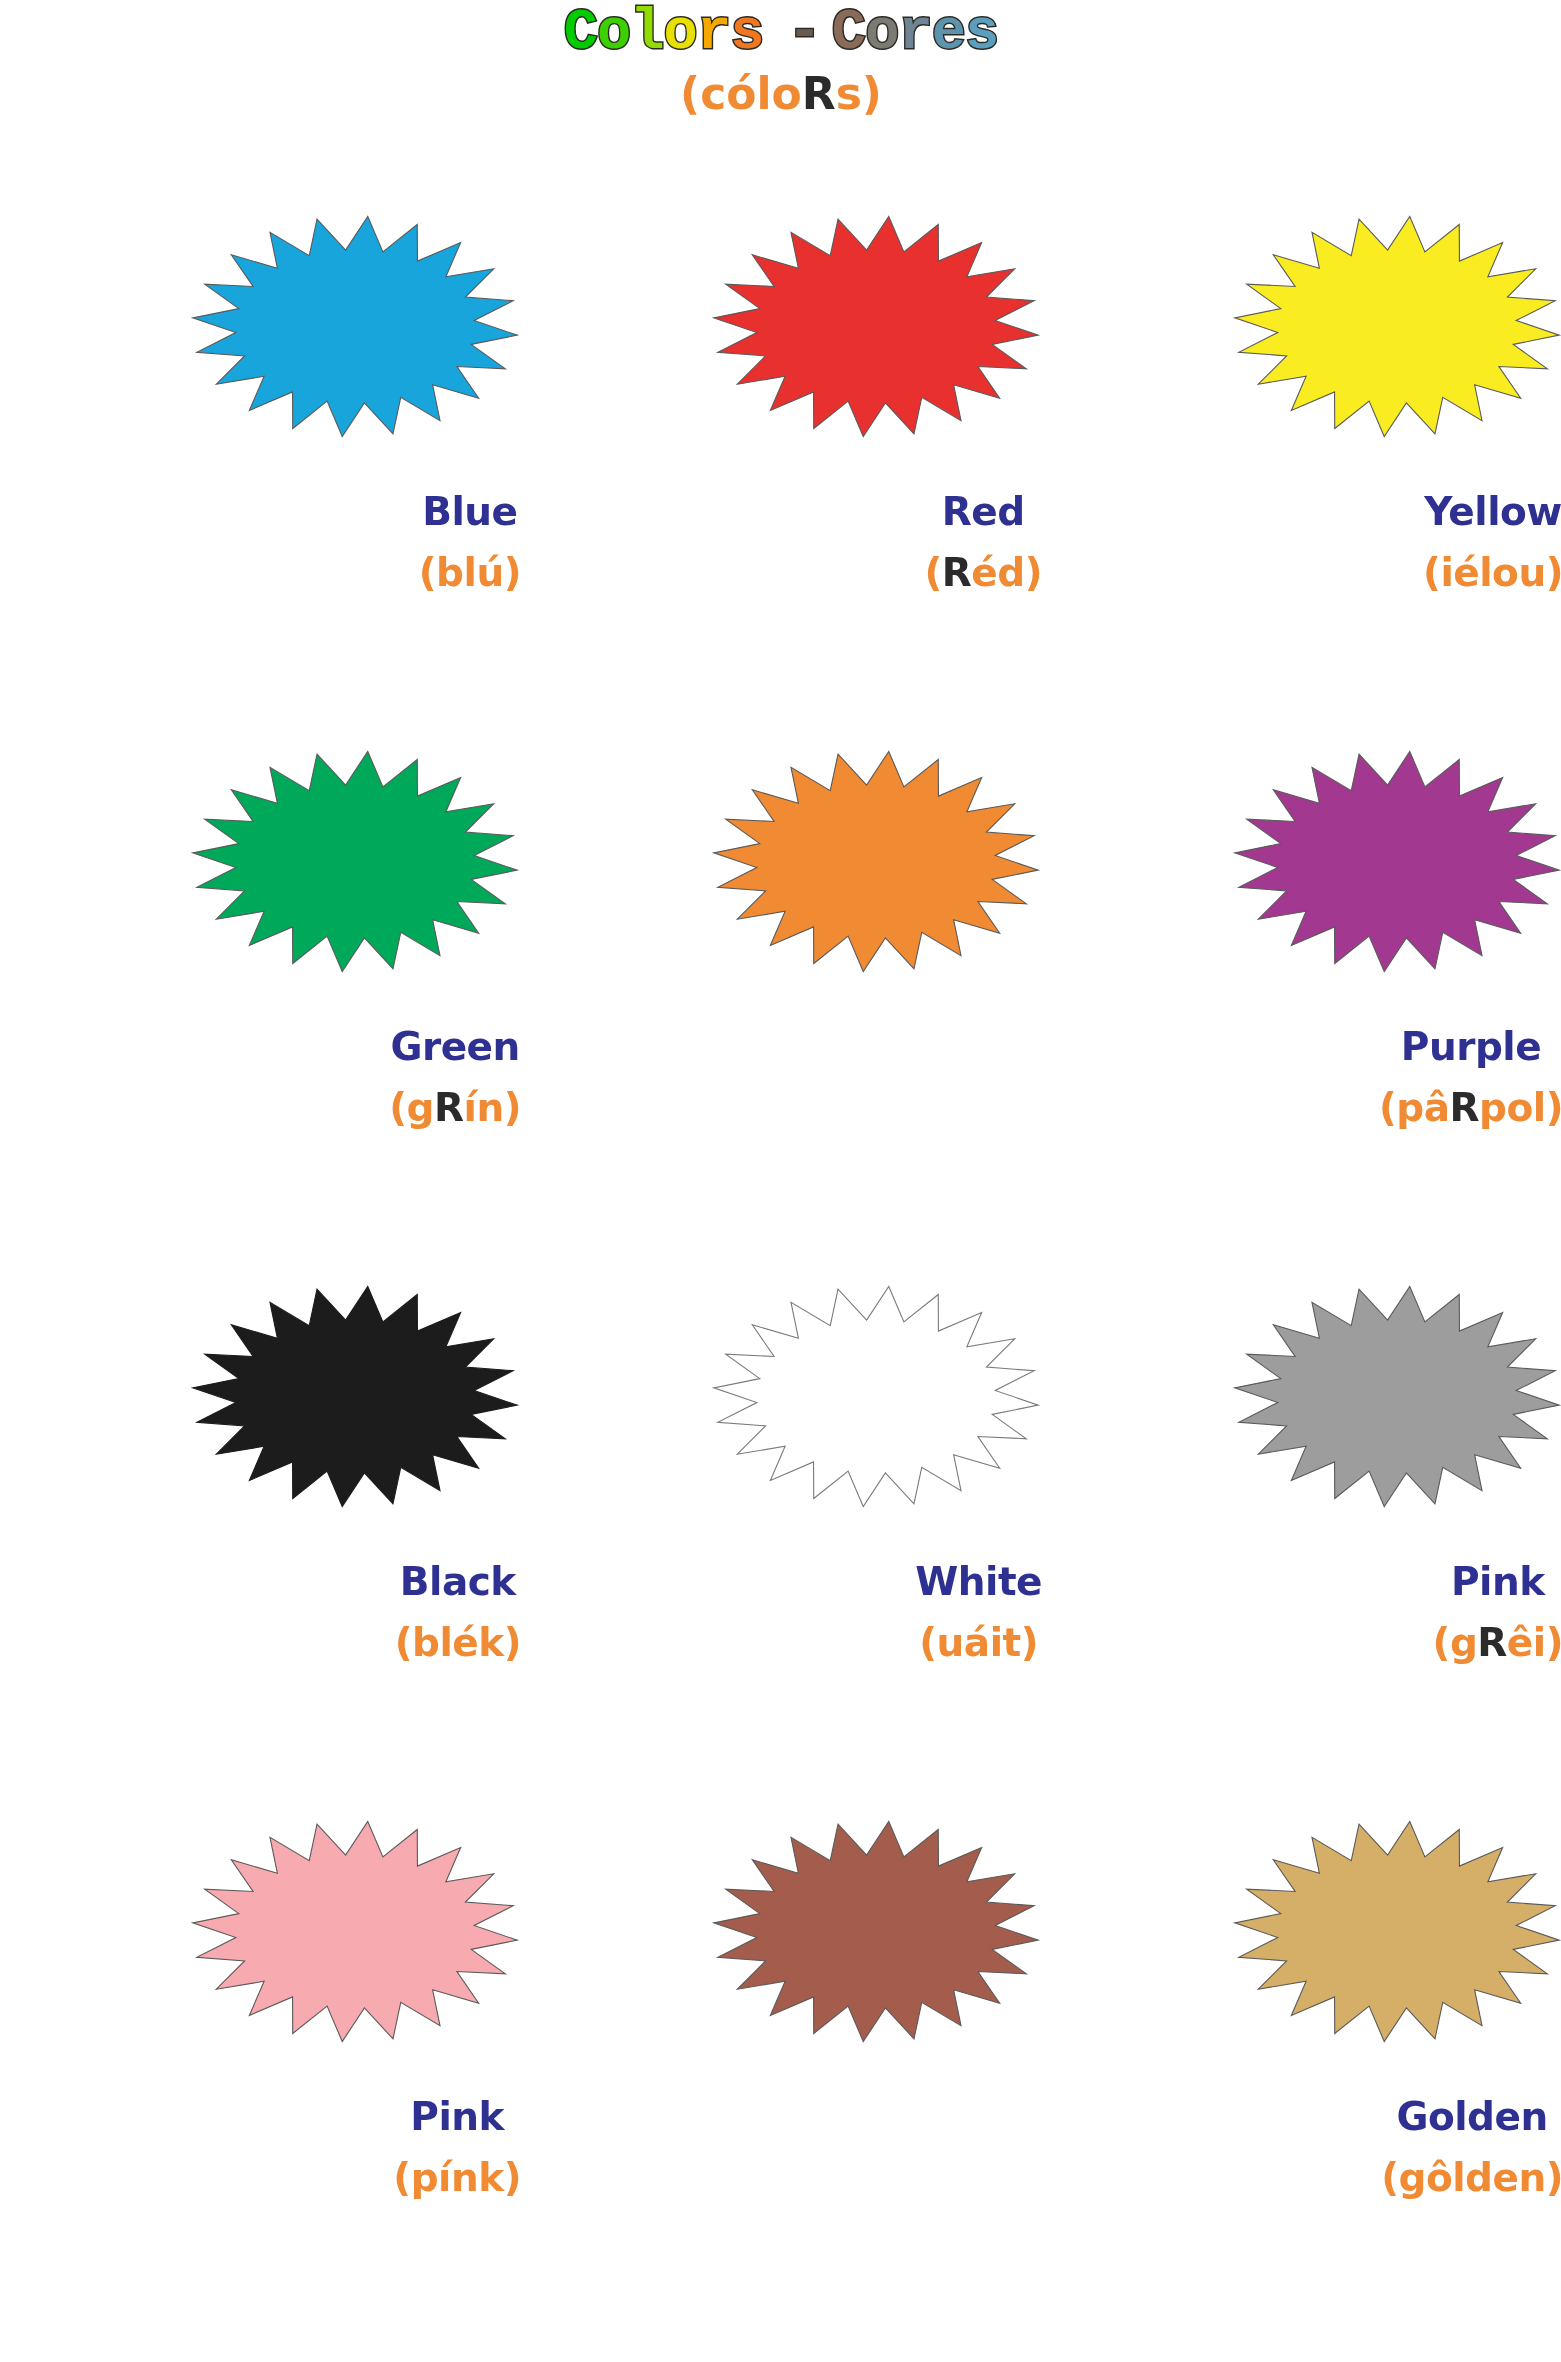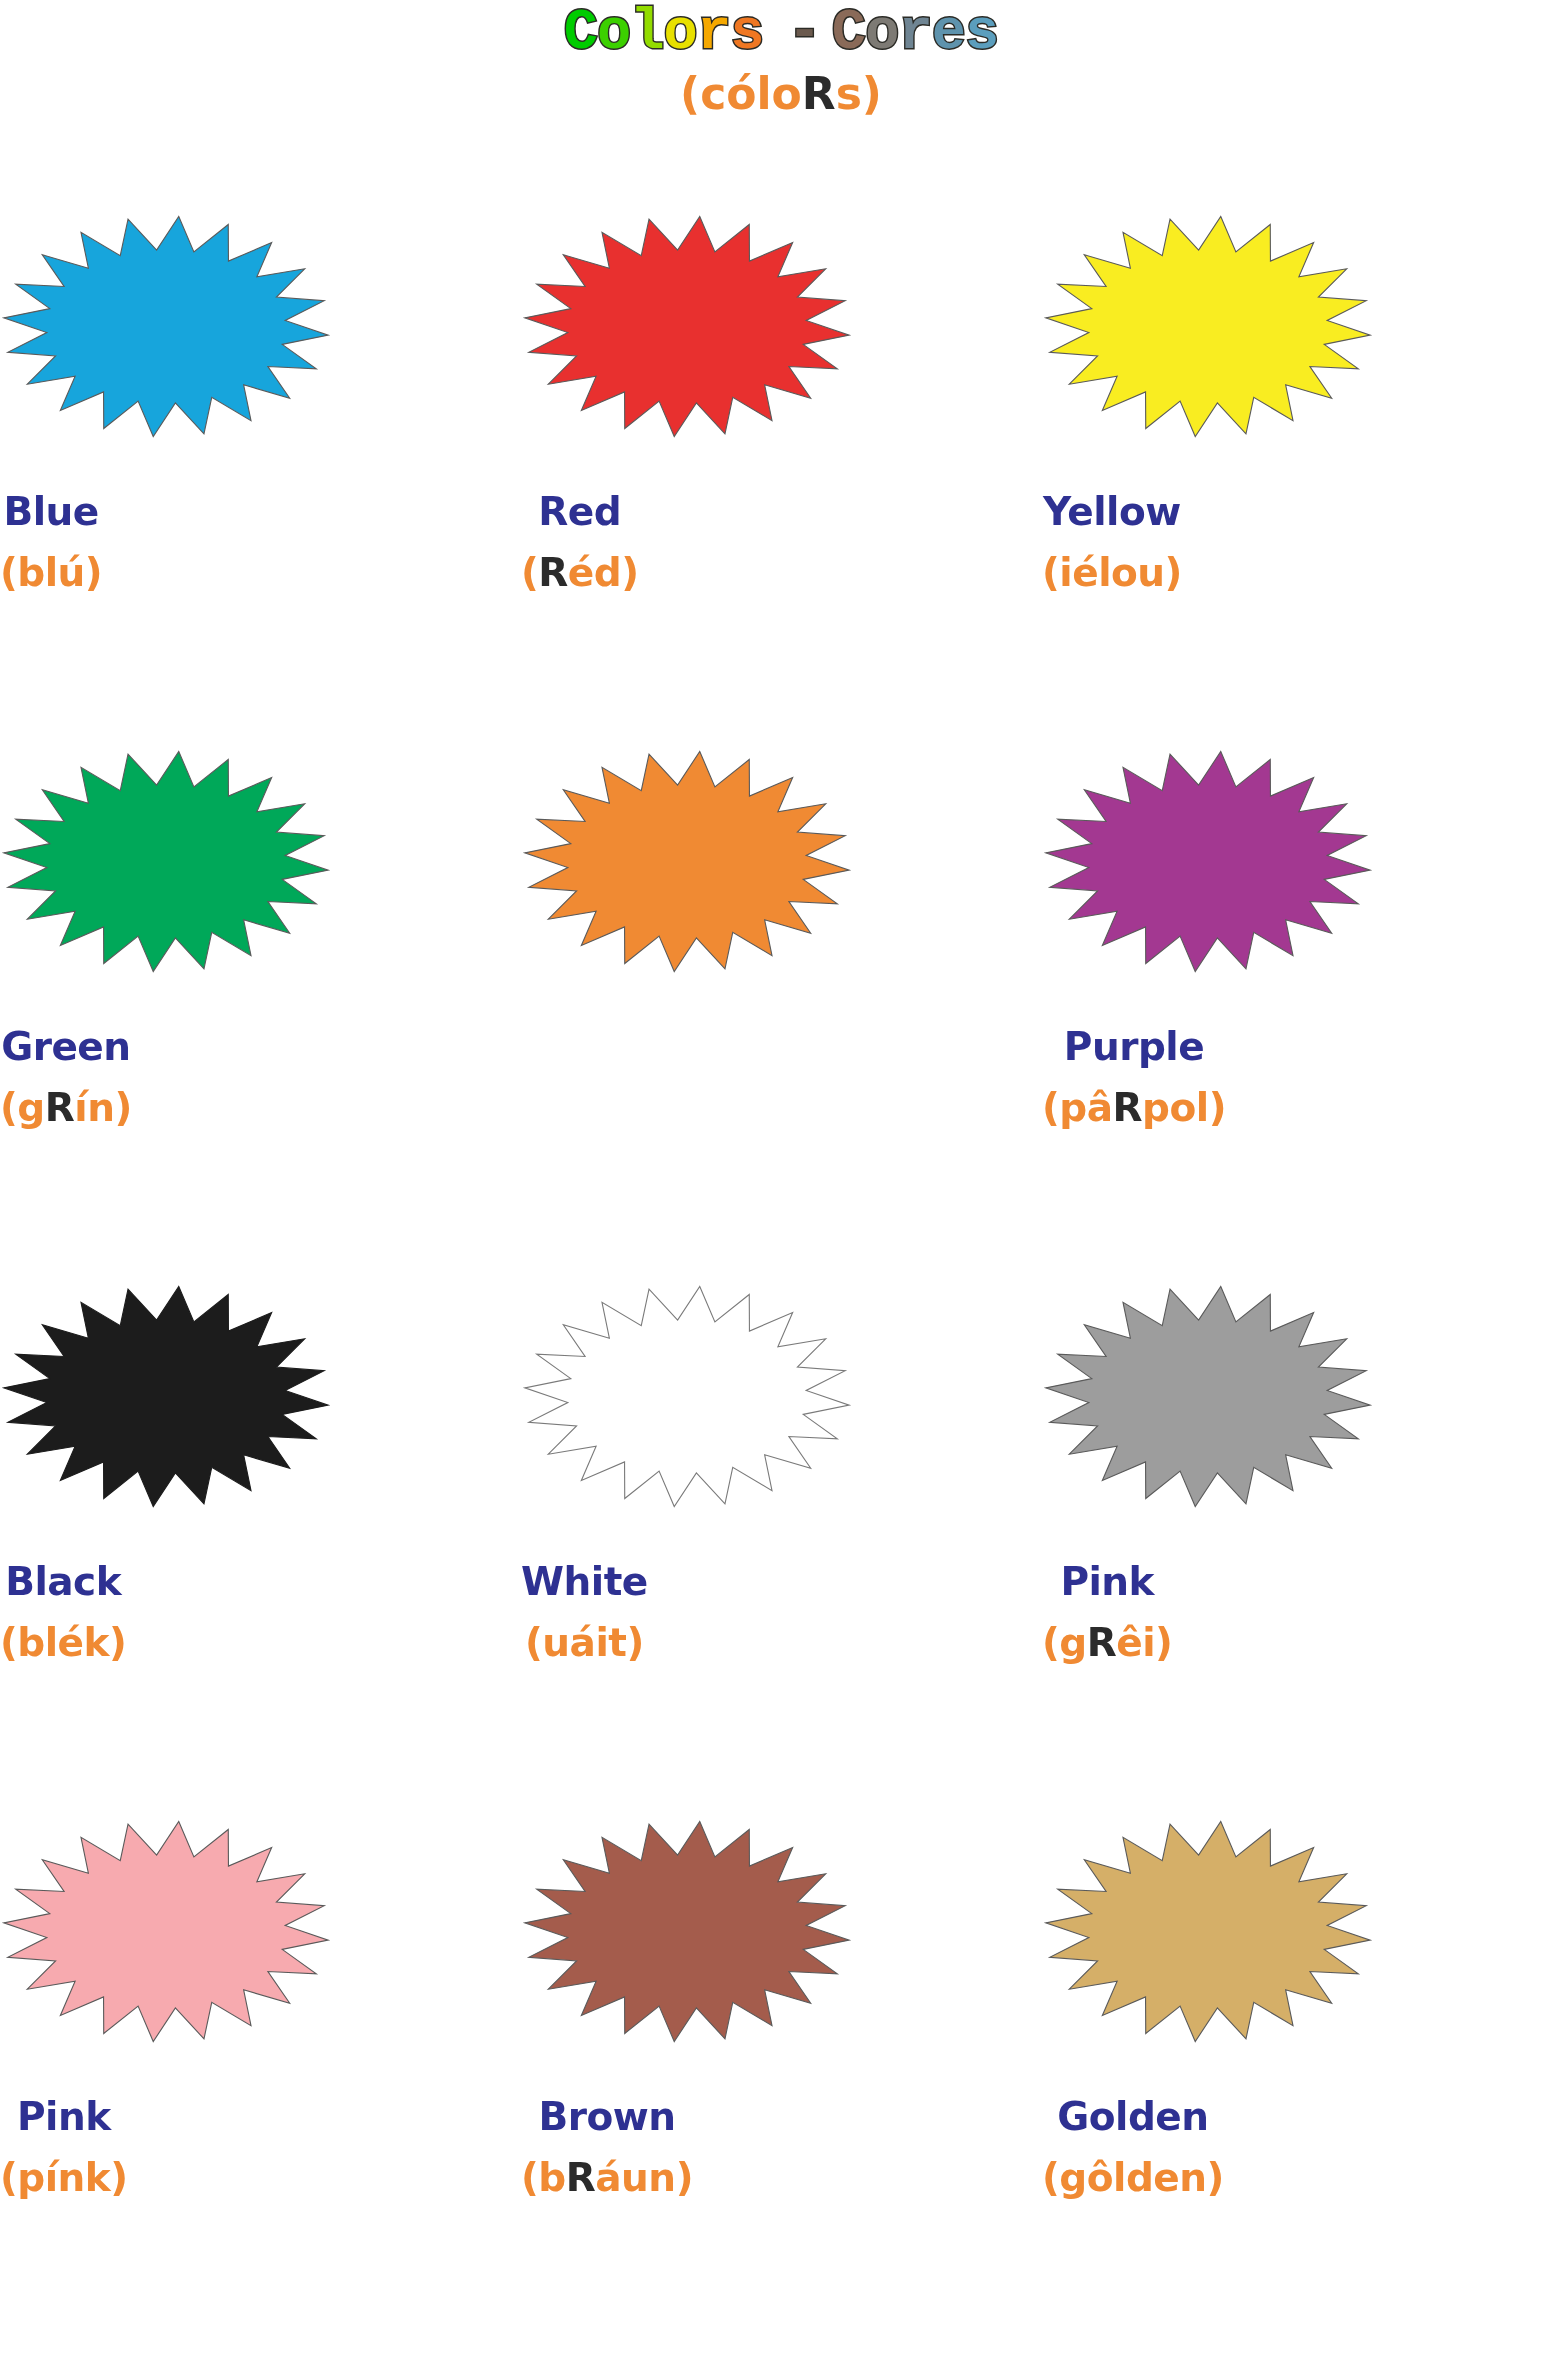--- a/index.html
+++ b/index.html
@@ -56,21 +56,21 @@
     left: 0;
     width: 1562px;
     display: grid;
     grid-template-columns: repeat(3, 521px);
     grid-template-rows: repeat(4, 535px);
   }
   .card {
     position: relative;
     display: flex;
     flex-direction: column;
-    align-items: flex-start;
+    align-items: flex-end;
   }
   .burst-wrap {
     width: 332px;
     height: 233px;
     display: block;
   }
   .burst-wrap svg {
     display: block;
     width: 100%;
     height: 100%;
@@ -217,24 +217,20 @@
         <div class="label-en">Pink</div>
         <div class="label-ph"><span>(pínk)</span></div>
       </div>
     </div>
     <div class="card">
       <div class="burst-wrap">
         <svg viewBox="0 0 360 252" xmlns="http://www.w3.org/2000/svg">
           <polygon points="193.84,6.67 210.25,45.14 247.51,15.41 247.72,55.09 294.56,34.98 278.55,71.99 330.41,63.46 299.73,94.18 351.53,98.06 309.20,119.48 355.86,135.39 306.02,145.41 342.97,171.81 290.50,169.45 314.14,203.74 264.17,189.24 272.17,228.06 229.60,202.83 221.18,242.39 190.17,208.90 166.16,245.33 149.75,206.86 112.49,236.59 112.28,196.91 65.44,217.02 81.45,180.01 29.59,188.54 60.27,157.82 8.47,153.94 50.80,132.52 4.14,116.61 53.98,106.59 17.03,80.19 69.50,82.55 45.86,48.26 95.83,62.76 87.83,23.94 130.40,49.17 138.82,9.61 169.83,43.10" fill="#a45c4c" stroke="#5a5a5a" stroke-width="1.2" stroke-linejoin="miter"></polygon>
         </svg>
       </div>
-      <div class="labels">
-        <div class="label-en">Brown</div>
-        <div class="label-ph"><span>(b</span><span class="hl">R</span><span>áun)</span></div>
-      </div>
     </div>
     <div class="card">
       <div class="burst-wrap">
         <svg viewBox="0 0 360 252" xmlns="http://www.w3.org/2000/svg">
           <polygon points="193.84,6.67 210.25,45.14 247.51,15.41 247.72,55.09 294.56,34.98 278.55,71.99 330.41,63.46 299.73,94.18 351.53,98.06 309.20,119.48 355.86,135.39 306.02,145.41 342.97,171.81 290.50,169.45 314.14,203.74 264.17,189.24 272.17,228.06 229.60,202.83 221.18,242.39 190.17,208.90 166.16,245.33 149.75,206.86 112.49,236.59 112.28,196.91 65.44,217.02 81.45,180.01 29.59,188.54 60.27,157.82 8.47,153.94 50.80,132.52 4.14,116.61 53.98,106.59 17.03,80.19 69.50,82.55 45.86,48.26 95.83,62.76 87.83,23.94 130.40,49.17 138.82,9.61 169.83,43.10" fill="#d5af68" stroke="#5a5a5a" stroke-width="1.2" stroke-linejoin="miter"></polygon>
         </svg>
       </div>
       <div class="labels">
         <div class="label-en">Golden</div>
         <div class="label-ph"><span>(gôlden)</span></div>

